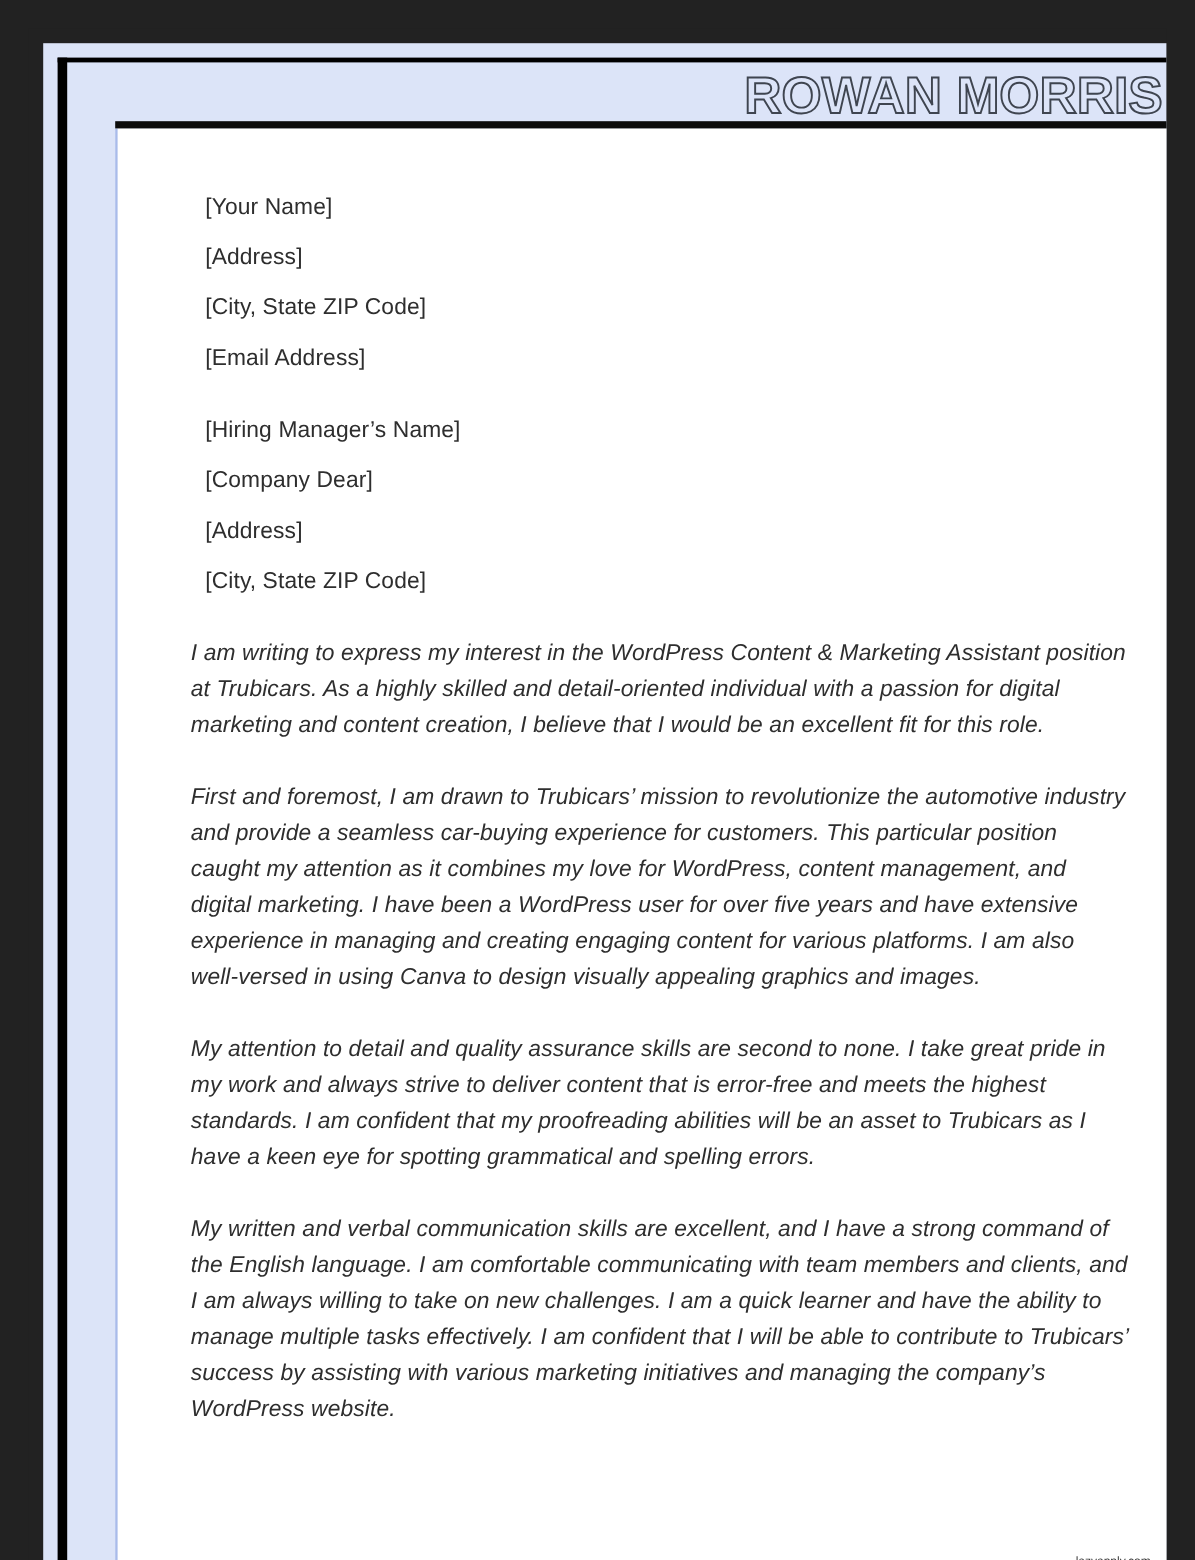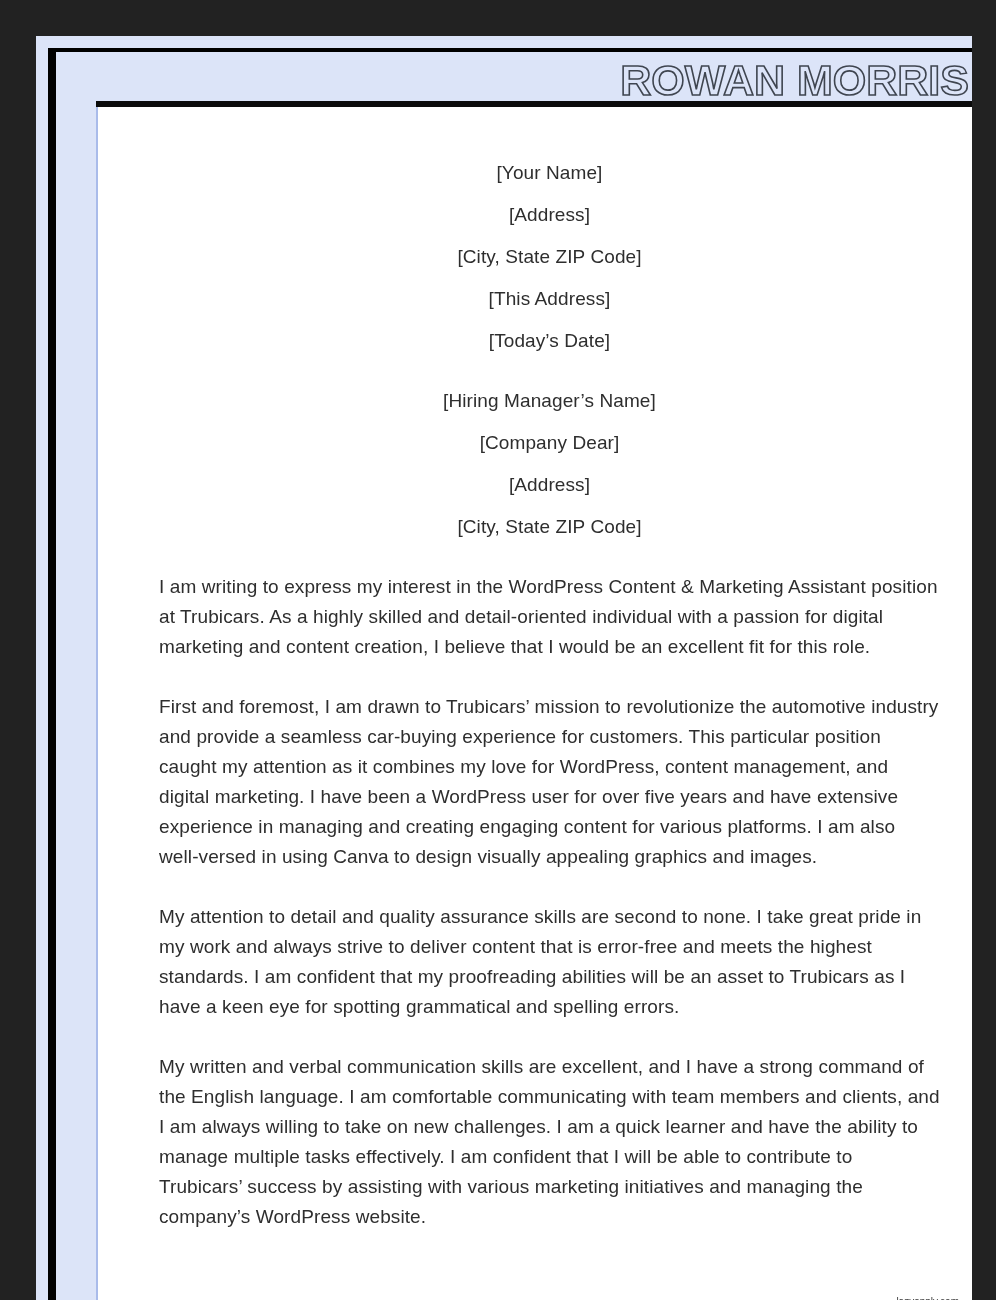--- a/index.html
+++ b/index.html
@@ -62,22 +62,22 @@
     left:48px;top:59px;
     width:901px;
     padding:39px 45px 0 51px;
     z-index:2;
     color:var(--body-text);
     font-size:19px;
     line-height:30px;
     font-weight:300;
     letter-spacing:0.1px;
   }
-  .block{margin-bottom:30px;text-align:center;}
-  .para{margin-bottom:30px;max-width:806px;}
+  .block{margin-bottom:30px;}
+  .para{margin-bottom:30px;max-width:806px;font-style:italic;}
   .line{white-space:pre;}
   .watermark{
     position:absolute;
     top:1246px;right:61px;
     font-size:10px;
     line-height:16px;
     color:var(--watermark-color);
     z-index:5;
   }
 </style>
@@ -90,22 +90,21 @@
   <div class="header-rule"></div>
 
   <div class="page"></div>
 
   <div class="content">
 
     <div class="block">
       <div class="line">[Your Name]</div>
       <div class="line">[Address]</div>
       <div class="line">[City, State ZIP Code]</div>
-      <div class="line">[This Address]</div>
-      <div class="line">[Today’s Date]</div>
+      <div class="line">[Email Address]</div>
     </div>
 
     <div class="block">
       <div class="line">[Hiring Manager’s Name]</div>
       <div class="line">[Company Dear]</div>
       <div class="line">[Address]</div>
       <div class="line">[City, State ZIP Code]</div>
     </div>
 
 

